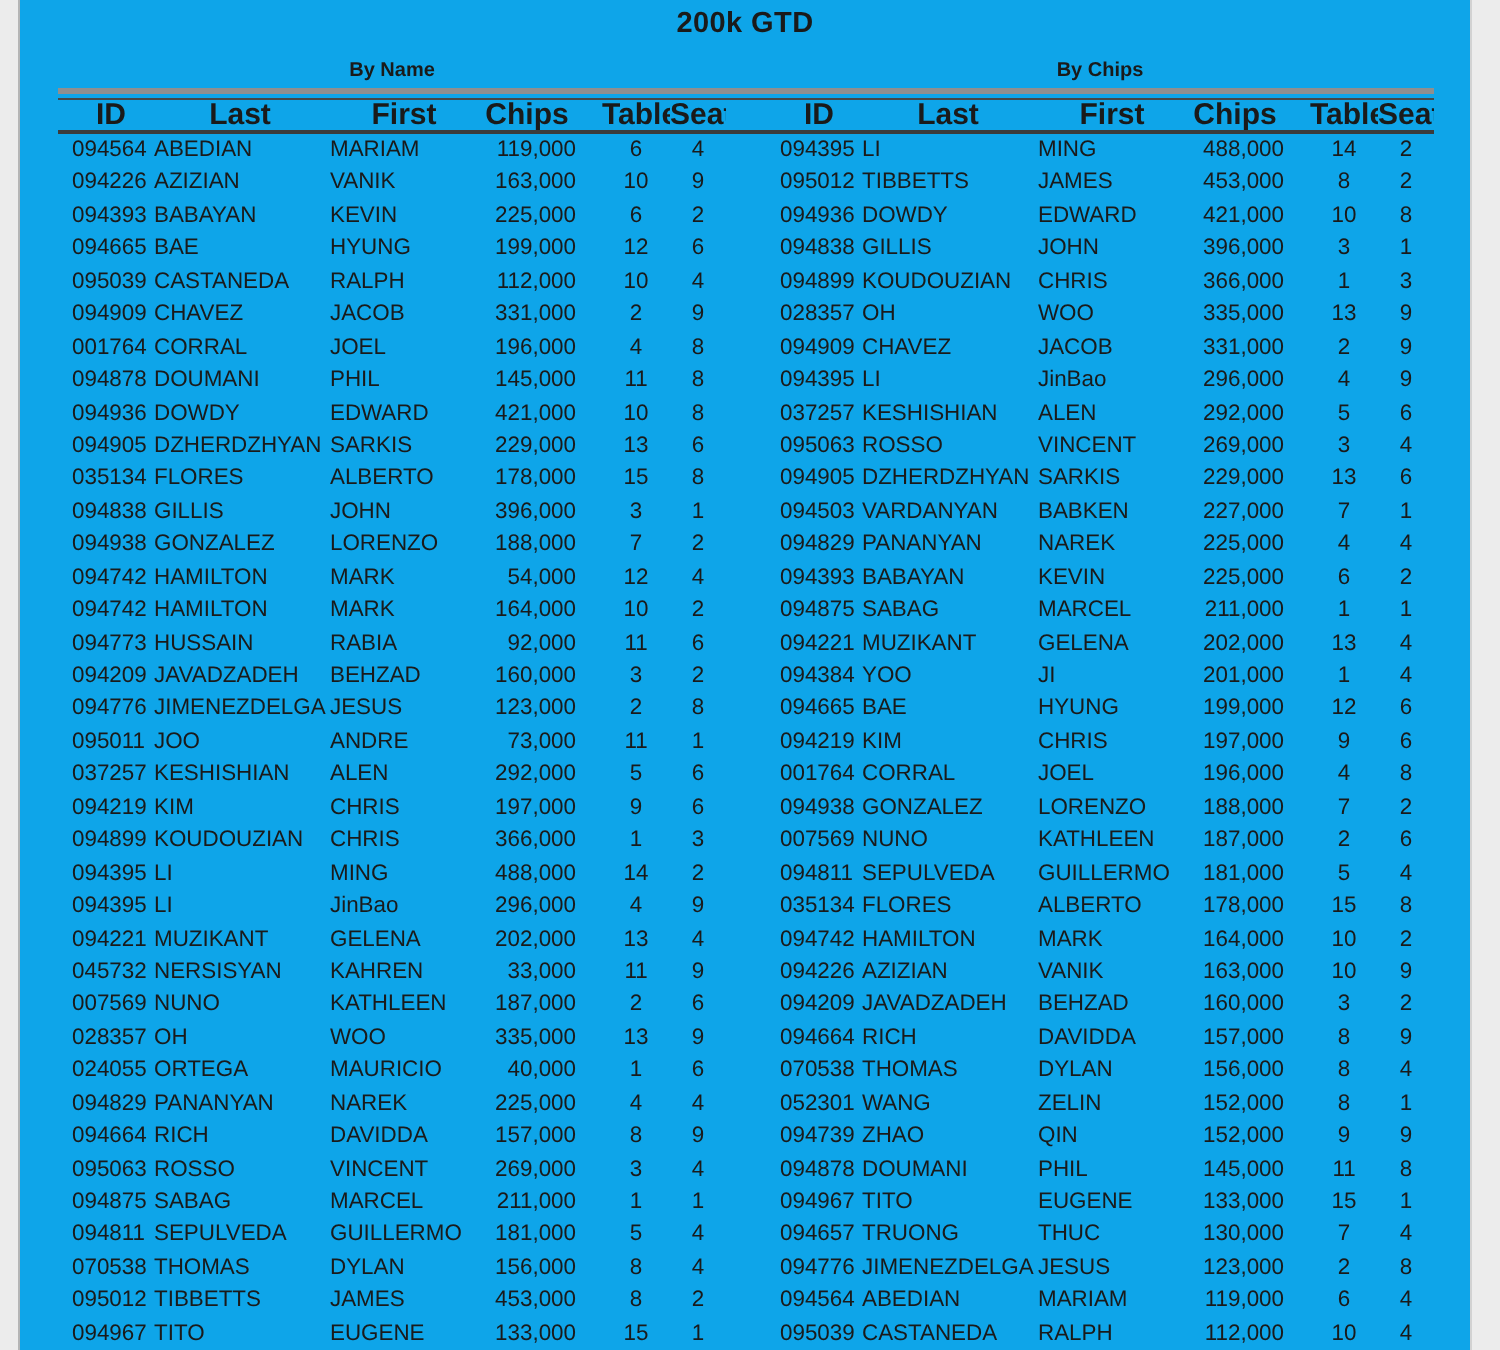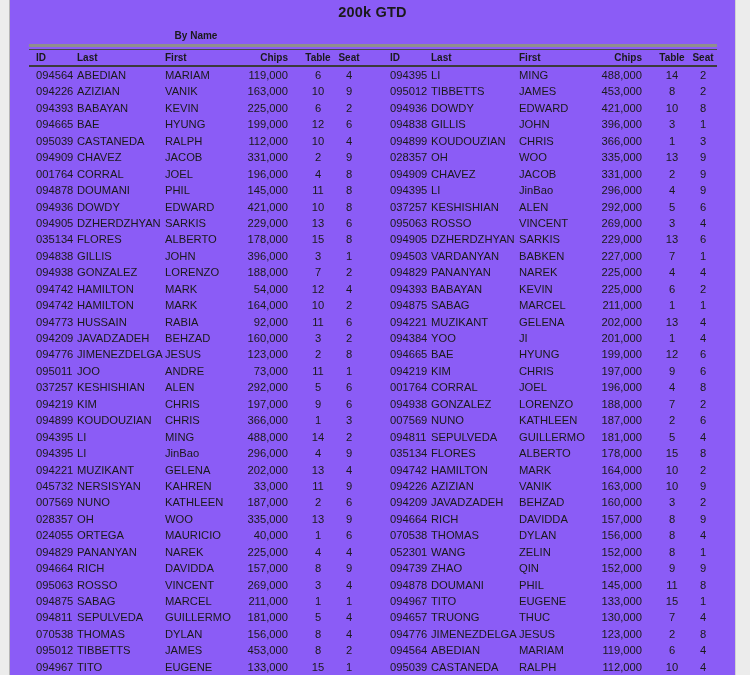--- a/index.html
+++ b/index.html
@@ -2,37 +2,37 @@
 <html><head>
 <meta charset="utf-8">
 <style>
   html,body{margin:0;padding:0;}
   .page{
     position:relative;width:750px;height:675px;overflow:hidden;
     background:#ececec;font-family:"Liberation Sans",sans-serif;color:#1a1a1a;
   }
   .sheet{
     position:absolute;left:9px;top:0;width:727px;height:675px;
-    background:#8b5cf6;border-left:1px solid #b5b5b5;border-right:1px solid #d2d2d2;
+    background:#0ea5e9;border-left:1px solid #b5b5b5;border-right:1px solid #d2d2d2;
     box-sizing:border-box;
   }
   .doc-title{
     text-align:center;font-weight:bold;font-size:14.5px;line-height:18px;
     padding-top:3px;letter-spacing:.2px;
   }
   .band{margin-left:19px;width:688px;}
   .titles{display:grid;grid-template-columns:334px 20px 334px;margin-top:7px;}
   .titles .t{text-align:center;font-weight:bold;font-size:10px;line-height:15px;}
   .rule-double{
     height:2px;margin-top:1px;
     border-top:3px solid #8f8f8f;border-bottom:1px solid #474747;
   }
   .grid-row{display:grid;grid-template-columns:46px 88px 76px 62px 34px 28px 20px 46px 88px 76px 62px 34px 28px;}
   .header .cell{
-    font-weight:bold;font-size:10px;line-height:13px;
+    font-weight:bold;font-size:15px;line-height:13px;text-align:center;
     padding-top:1px;padding-bottom:1px;white-space:nowrap;overflow:hidden;
   }
   .rule-thick{border-top:2.5px solid #3b3b3b;}
   .rows .cell{
     font-size:11.2px;line-height:16.45px;height:16.45px;
     white-space:nowrap;overflow:hidden;
   }
   .c0{padding-left:7px;}
   .c1,.c2{padding-left:2px;}
   .c3{text-align:right;padding-right:13px;}
@@ -42,20 +42,21 @@
 </head>
 <body>
 
 <div class="page">
   <div class="sheet">
     <div class="doc-title">200k GTD</div>
     <div class="band">
       <div class="titles">
         <div class="t">By Name</div>
         <div class="gapcol"></div>
+        <div class="t">By Chips</div>
       </div>
       <div class="rule-double"></div>
       <div class="grid-row header" id="header-row">
           <div class="cell c0">ID</div>
           <div class="cell c1">Last</div>
           <div class="cell c2">First</div>
           <div class="cell c3">Chips</div>
           <div class="cell c4">Table</div>
           <div class="cell c5">Seat</div>
           <div class="gapcol"></div>

